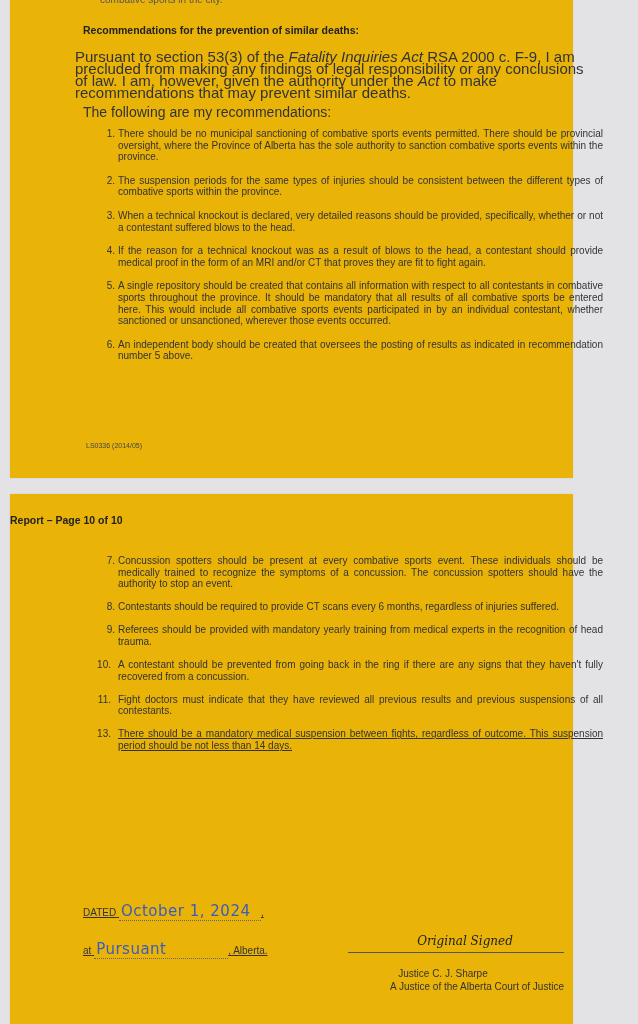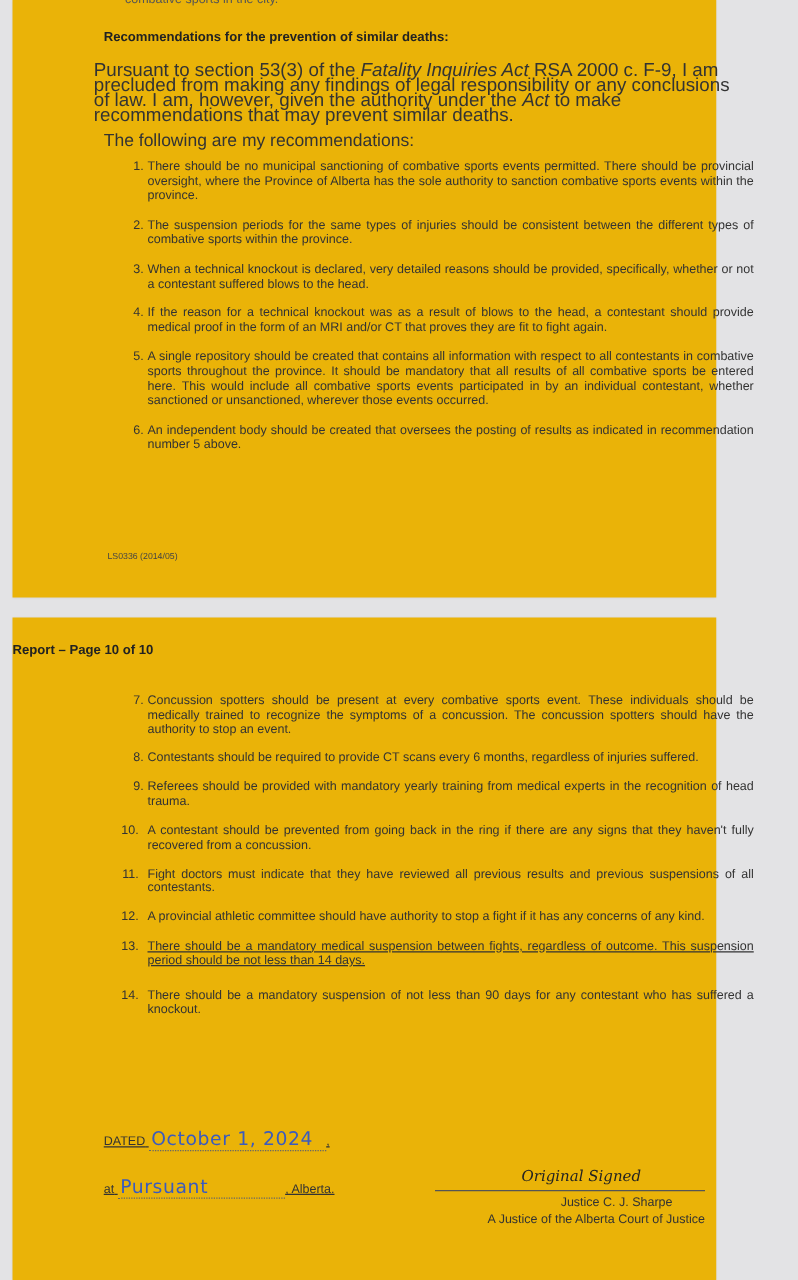--- a/index.html
+++ b/index.html
@@ -137,25 +137,25 @@
     font-style: italic;
     font-size: 12px;
     color: #222;
     margin-left: 18px;
   }
   .sig-line {
     border-top: 1px solid #555;
     margin-top: 4px;
   }
   .sig-name {
-    text-align: right;
+    text-align: center;
     font-size: 10px;
     color: #333;
     padding-right: 26px;
-    margin-top: 4px;
+    margin-top: 15px;
   }
   .sig-title {
     text-align: right;
     font-size: 10px;
     color: #333;
     margin-top: 2px;
   }
 </style>
 </head>
 <body>
@@ -215,31 +215,23 @@
       <span>Referees should be provided with mandatory yearly training from medical experts in the recognition of head trauma.</span>
     </li>
     <li class="rec-item" style="margin-bottom: 11.5px;">
       <span class="rec-num rec-num-wide">10.</span>
       <span>A contestant should be prevented from going back in the ring if there are any signs that they haven't fully recovered from a concussion.</span>
     </li>
     <li class="rec-item" style="margin-bottom: 11.5px;">
       <span class="rec-num rec-num-wide">11.</span>
       <span>Fight doctors must indicate that they have reviewed all previous results and previous suspensions of all contestants.</span>
     </li>
-    <li class="rec-item" style="margin-bottom: 11.5px;">
-      <span class="rec-num rec-num-wide">12.</span>
-      <span>A provincial athletic committee should have authority to stop a fight if it has any concerns of any kind.</span>
-    </li>
     <li class="rec-item" style="margin-bottom: 16px; text-decoration: underline;">
       <span class="rec-num rec-num-wide">13.</span>
       <span>There should be a mandatory medical suspension between fights, regardless of outcome. This suspension period should be not less than 14 days.</span>
-    </li>
-    <li class="rec-item" style="margin-bottom: 0px;">
-      <span class="rec-num rec-num-wide">14.</span>
-      <span>There should be a mandatory suspension of not less than 90 days for any contestant who has suffered a knockout.</span>
     </li>
   </ol>
 
   <div class="dated-row">
     <span>DATED</span>
     <span class="handwritten hand-date">October 1, 2024</span><span>,</span>
   </div>
   <div class="dated-row" style="top:446px">
     <span>at</span>
     <span class="handwritten hand-city">Pursuant</span><span>, Alberta.</span>

